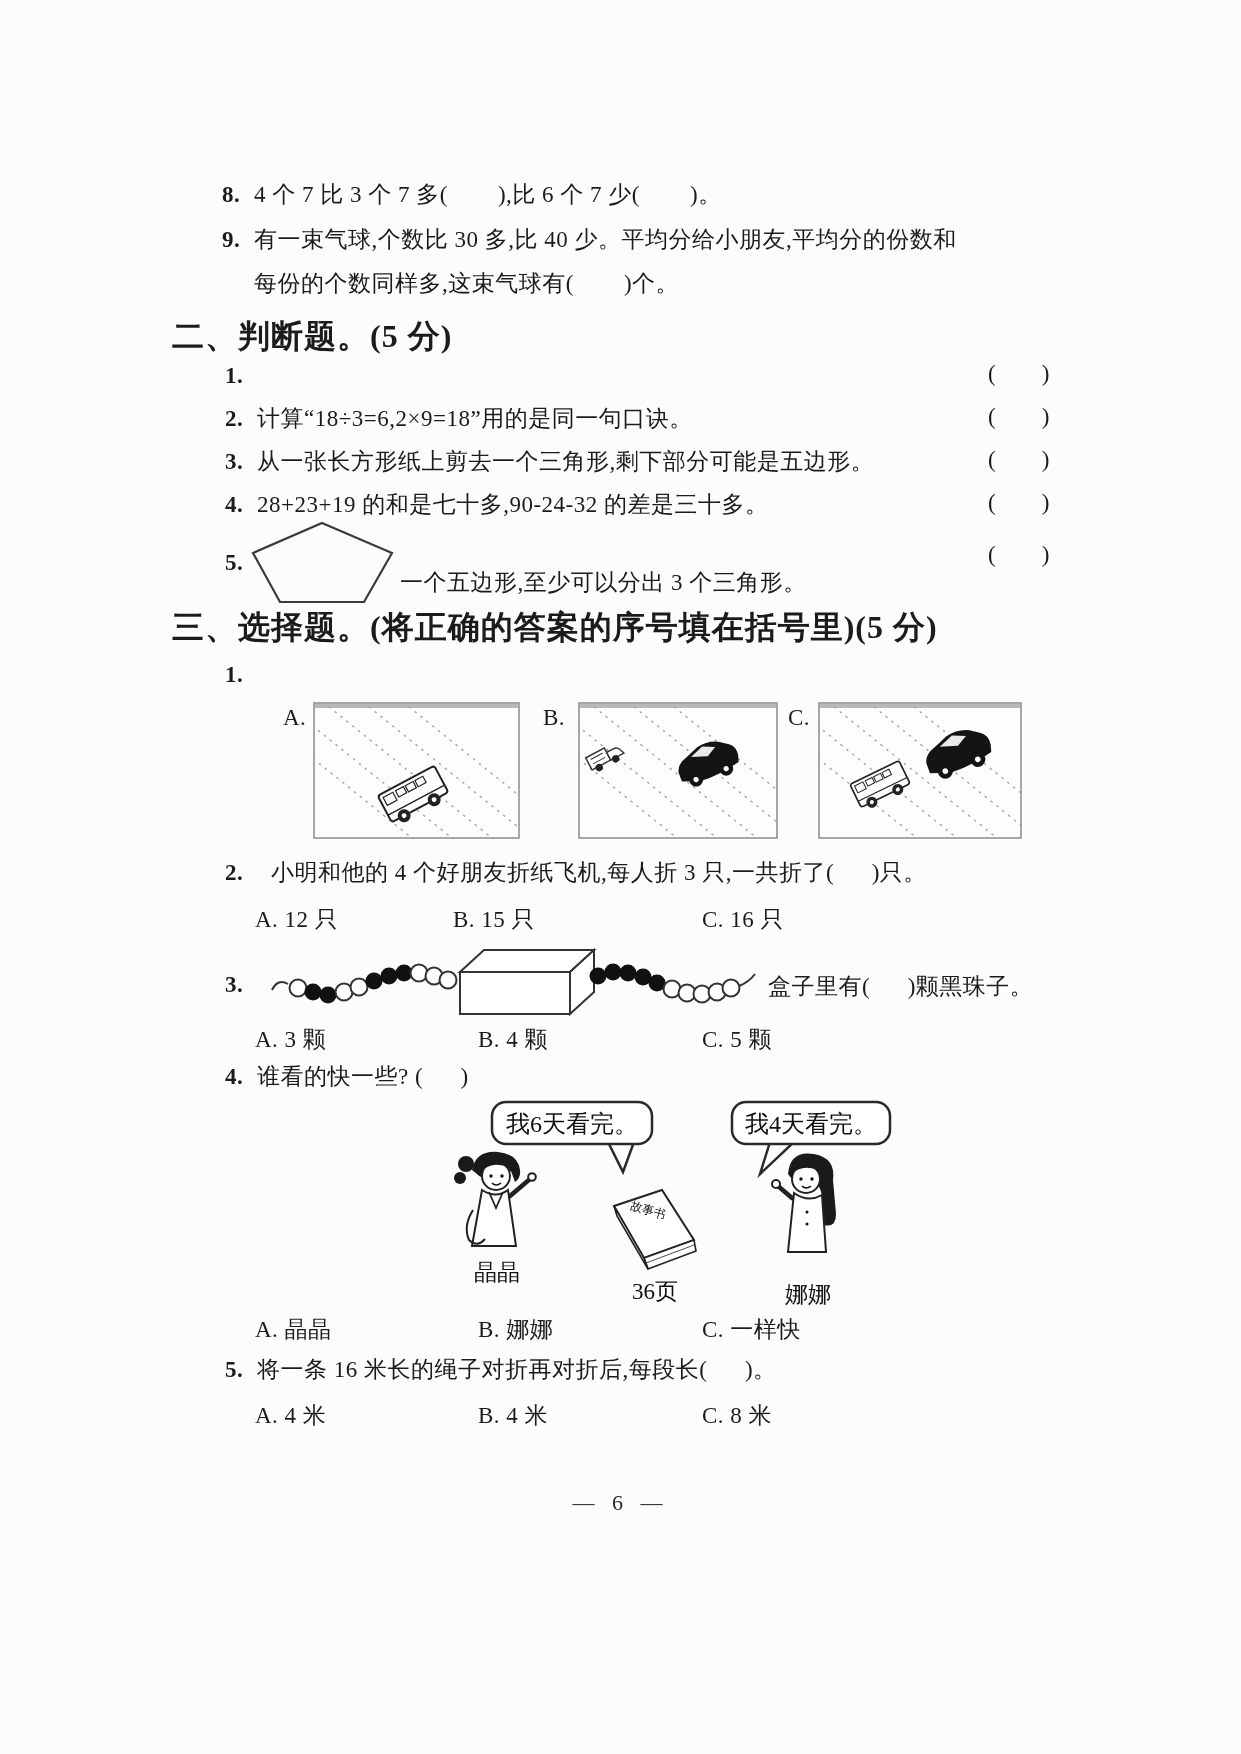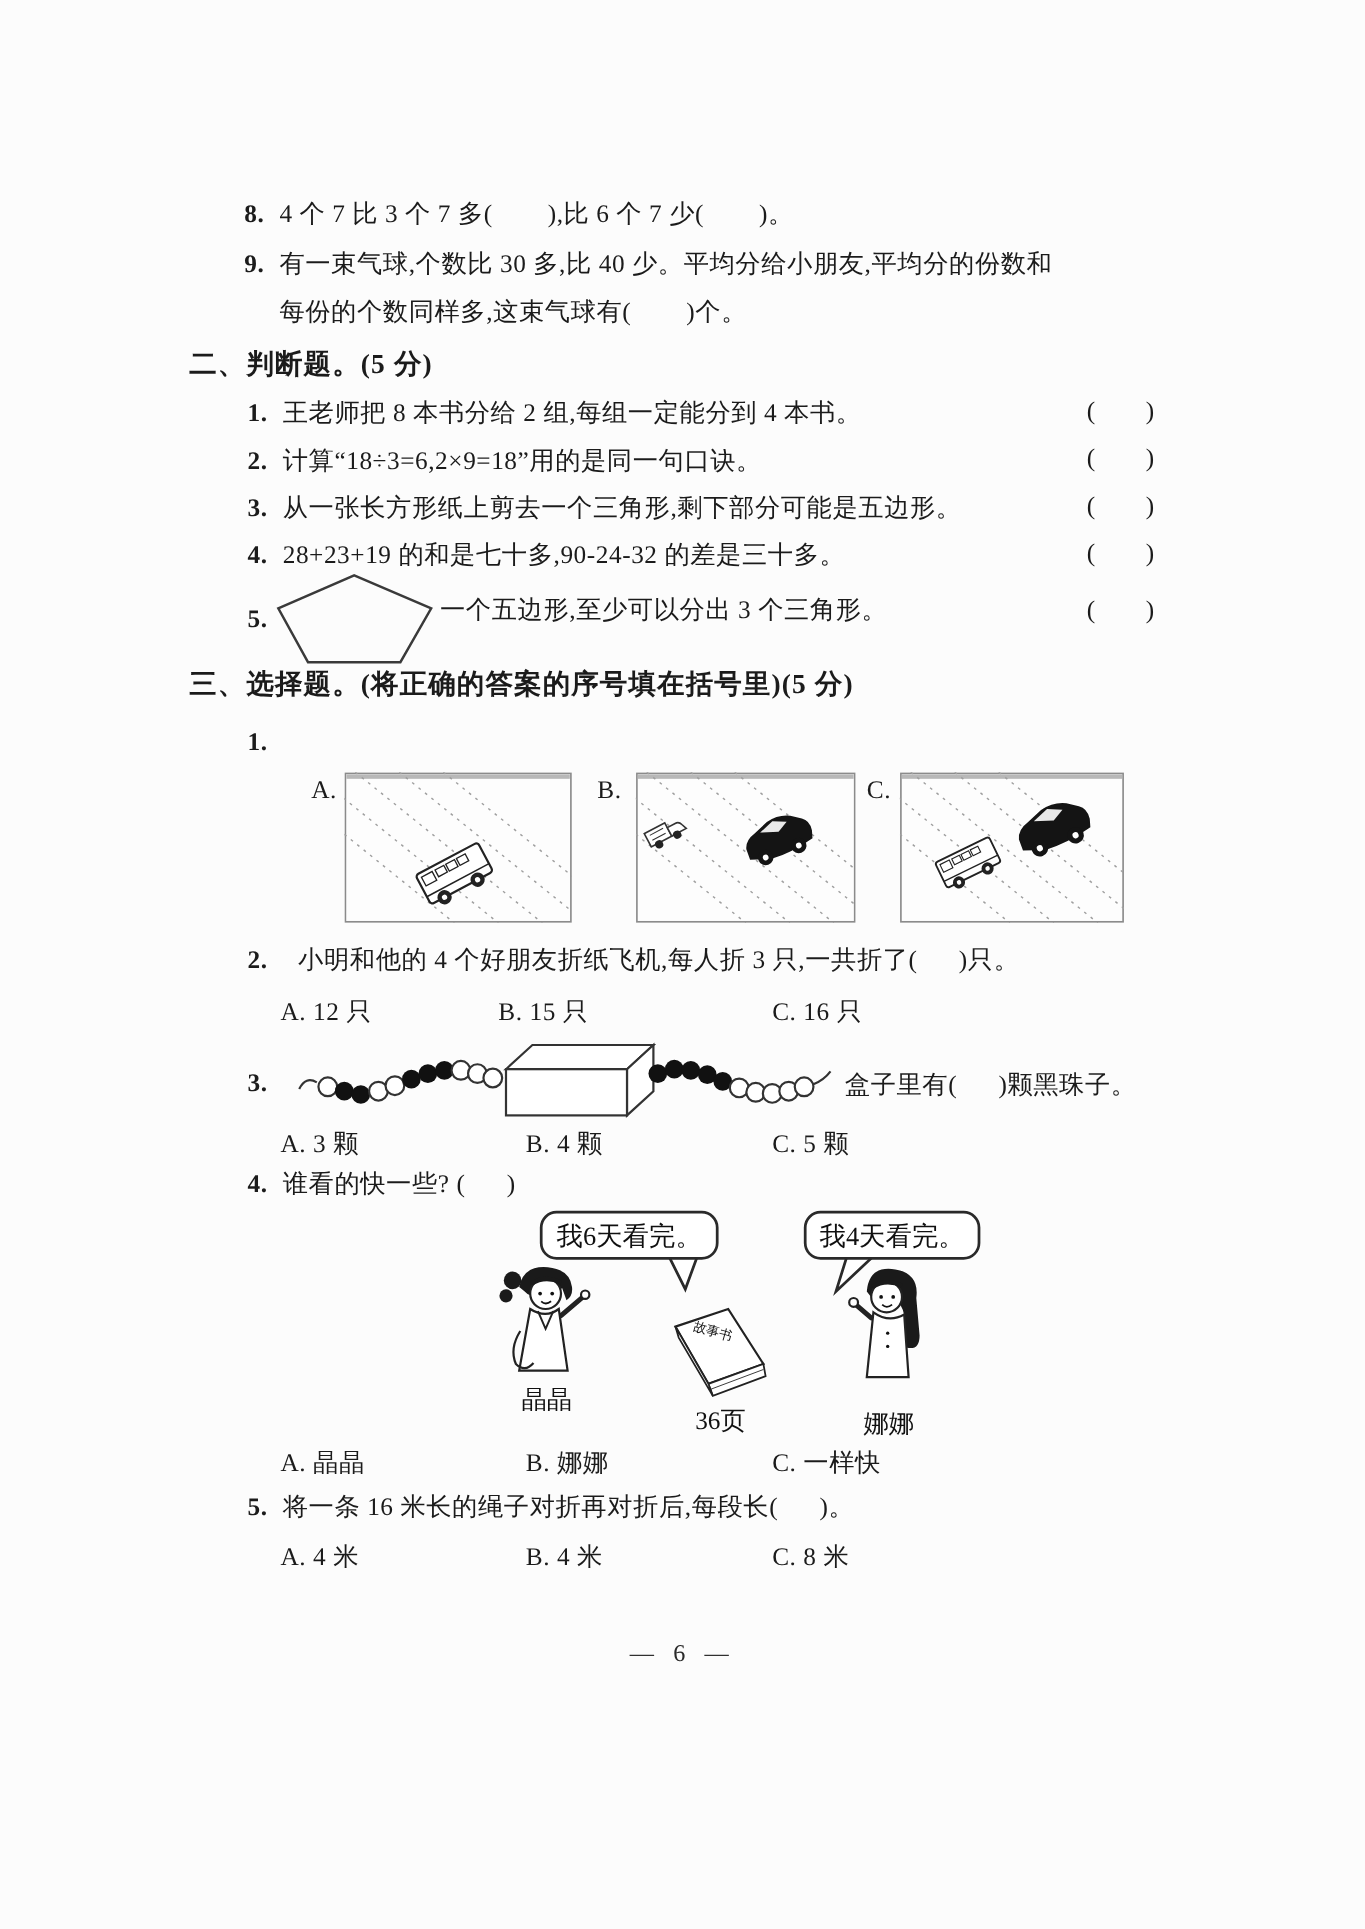--- a/index.html
+++ b/index.html
@@ -6,21 +6,21 @@
   .page{
     position:relative;width:1241px;height:1754px;margin:0 auto;
     background:#fcfcfc;overflow:hidden;
     font-family:"Liberation Serif","DejaVu Serif",serif;color:#1b1b1b;
   }
   .t{
     position:absolute;font-size:23px;line-height:1.3;white-space:pre;
     letter-spacing:.5px;
   }
   .num{font-weight:700;}
-  .h{font-weight:700;font-size:25px;letter-spacing:1px;}
+  .h{font-weight:700;font-size:32px;letter-spacing:1px;}
   .opt{position:absolute;font-size:23px;white-space:pre;letter-spacing:.5px;}
   .paren{position:absolute;font-size:23px;white-space:pre;}
   .photo{position:absolute;background:#fdfdfd;}
   .pagenum{position:absolute;left:0;width:100%;text-align:center;font-size:22px;letter-spacing:6px;color:#2a2a2a;}
   svg{display:block;}
   .bubble-text{font-size:24px;fill:#101010;font-family:"Liberation Serif","DejaVu Serif",serif;}
   .small-label{font-size:23px;fill:#101010;font-family:"Liberation Serif","DejaVu Serif",serif;}
 </style>
 </head>
 <body>
@@ -30,40 +30,39 @@
   <span class="t num" style="left:222px;top:180px">8.</span>
   <span class="t" style="left:254px;top:180px">4 个 7 比 3 个 7 多(        ),比 6 个 7 少(        )。</span>
 
   <span class="t num" style="left:222px;top:225px">9.</span>
   <span class="t" style="left:254px;top:225px">有一束气球,个数比 30 多,比 40 少。平均分给小朋友,平均分的份数和</span>
   <span class="t" style="left:254px;top:269px">每份的个数同样多,这束气球有(        )个。</span>
 
   <span class="t h" style="left:172px;top:316px">二、判断题。(5 分)</span>
 
   <span class="t num" style="left:225px;top:361px">1.</span>
-  <span class="t" style="left:257px;top:361px">王老师把 8 本书分给 2 组,每组一定能分到 4 本书。</span>
   <span class="paren" style="left:988px;top:361px">(        )</span>
 
   <span class="t num" style="left:225px;top:404px">2.</span>
   <span class="t" style="left:257px;top:404px">计算“18÷3=6,2×9=18”用的是同一句口诀。</span>
   <span class="paren" style="left:988px;top:404px">(        )</span>
 
   <span class="t num" style="left:225px;top:447px">3.</span>
   <span class="t" style="left:257px;top:447px">从一张长方形纸上剪去一个三角形,剩下部分可能是五边形。</span>
   <span class="paren" style="left:988px;top:447px">(        )</span>
 
   <span class="t num" style="left:225px;top:490px">4.</span>
   <span class="t" style="left:257px;top:490px">28+23+19 的和是七十多,90-24-32 的差是三十多。</span>
   <span class="paren" style="left:988px;top:490px">(        )</span>
 
   <span class="t num" style="left:225px;top:548px">5.</span>
   <svg style="position:absolute;left:250px;top:520px" width="146" height="86" viewBox="0 0 146 86">
     <polygon points="72,3 142,33 114,82 30,82 3,33" fill="none" stroke="#3a3a3a" stroke-width="2.2"></polygon>
   </svg>
-  <span class="t" style="left:400px;top:540px">一个五边形,至少可以分出 3 个三角形。</span>
+  <span class="t" style="left:400px;top:568px">一个五边形,至少可以分出 3 个三角形。</span>
   <span class="paren" style="left:988px;top:542px">(        )</span>
 
   <span class="t h" style="left:172px;top:607px">三、选择题。(将正确的答案的序号填在括号里)(5 分)</span>
 
   <span class="t num" style="left:225px;top:660px">1.</span>
 
   <span class="t" style="left:283px;top:703px">A.</span>
   <svg class="photo" style="left:313px;top:702px" width="207" height="137" viewBox="0 0 207 137">
     <rect x="1" y="1" width="205" height="135" fill="#fdfdfd" stroke="#8b8b8b" stroke-width="1.5"></rect>
     <rect x="2" y="2" width="203" height="4" fill="#9a9a9a" opacity=".7"></rect>

